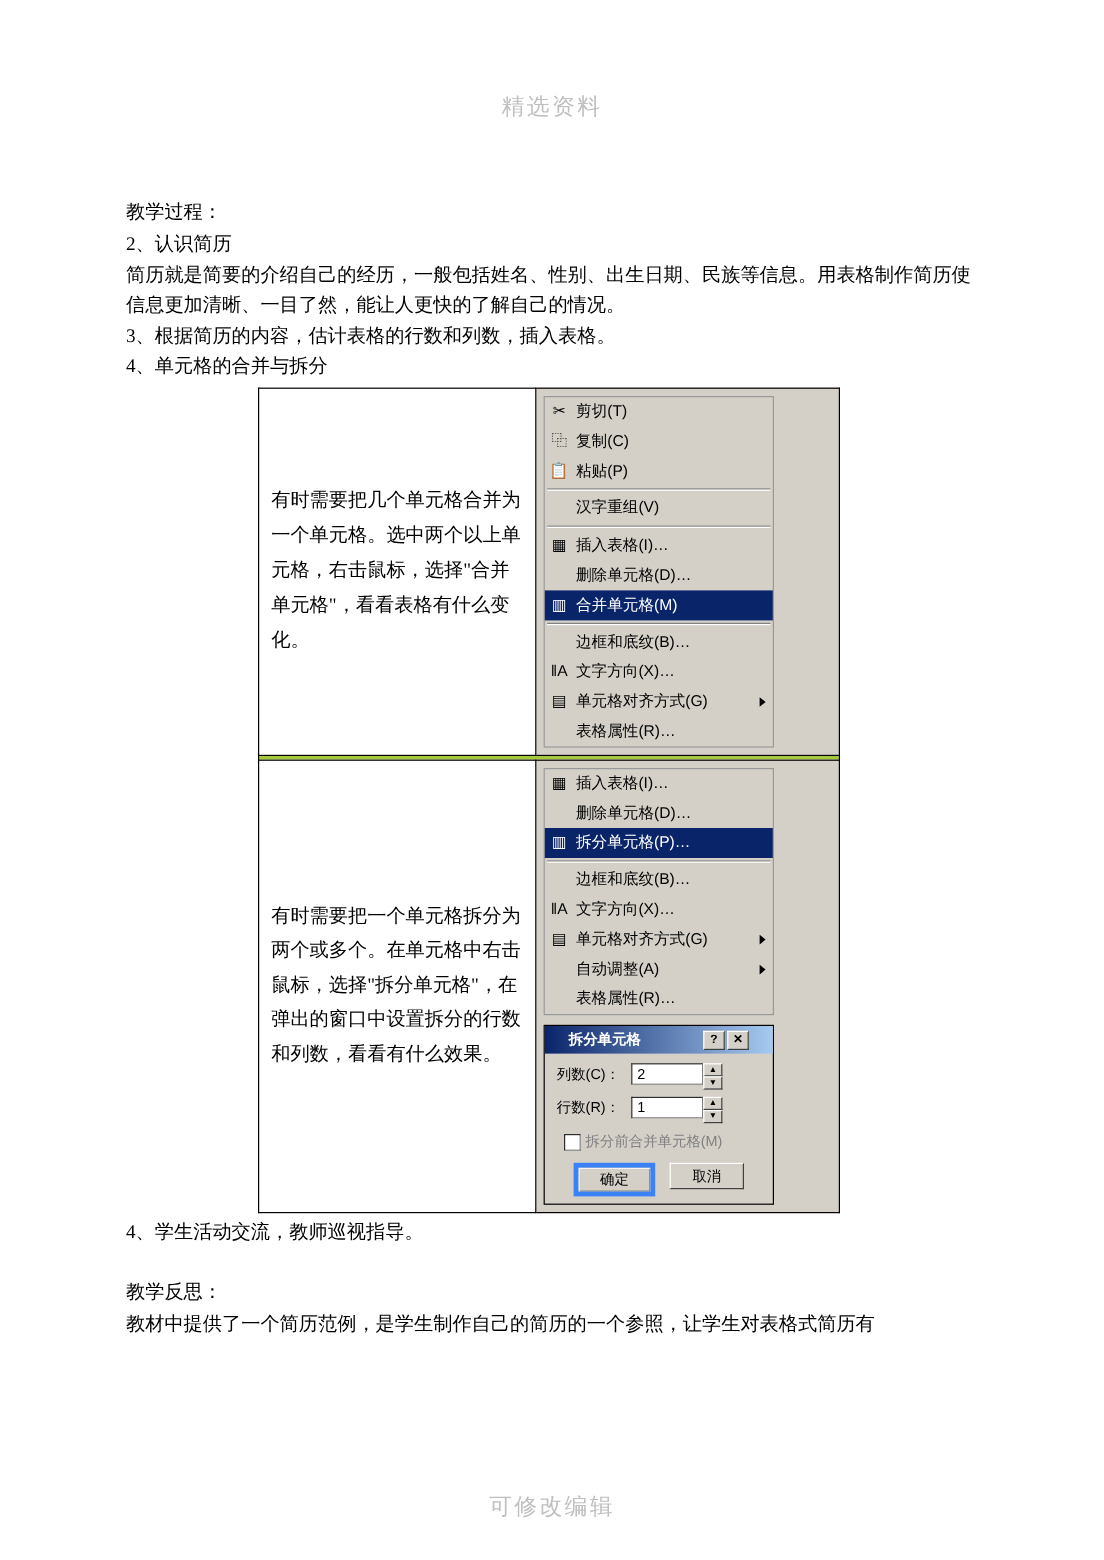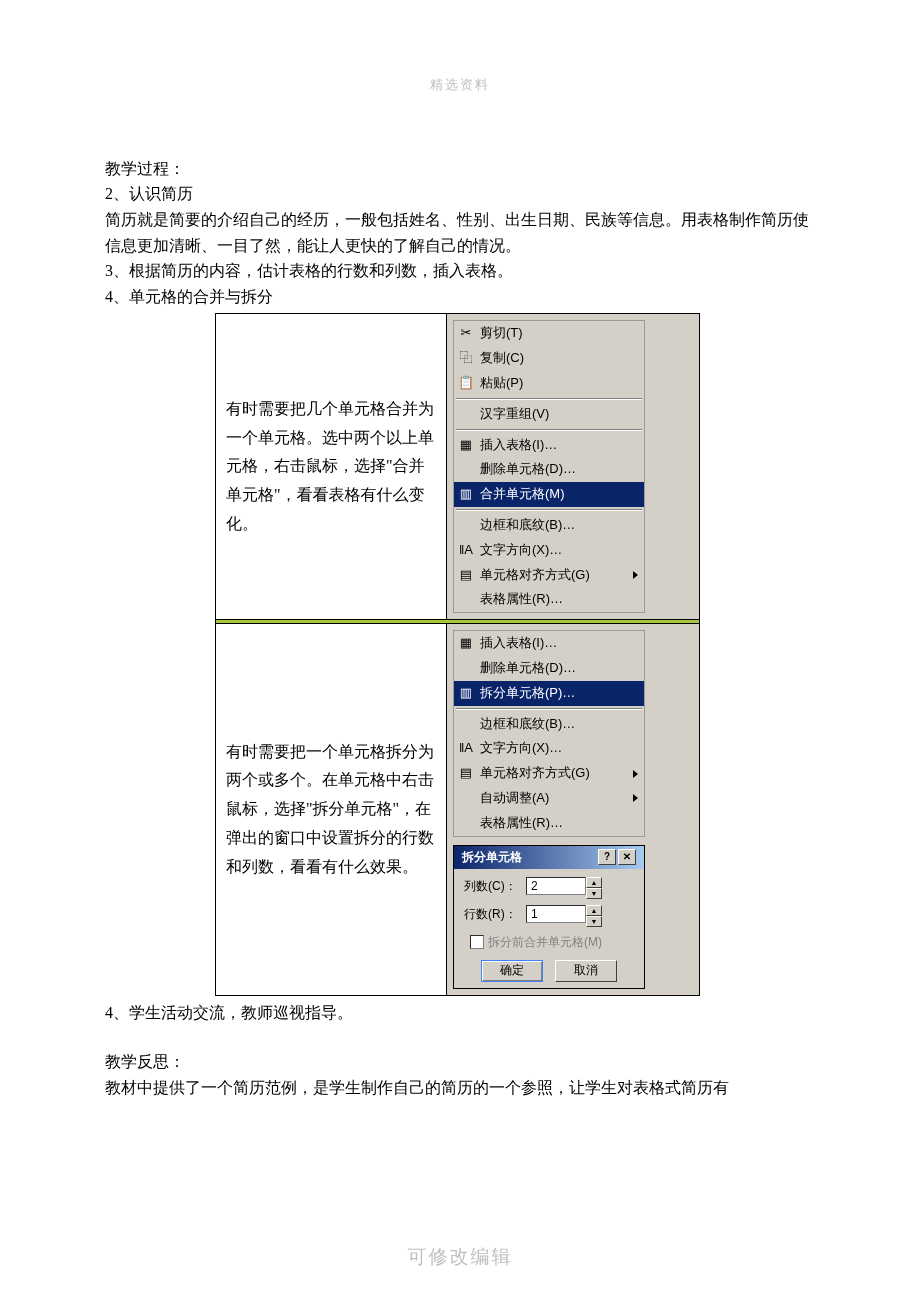--- a/index.html
+++ b/index.html
@@ -14,21 +14,21 @@
   .page {
     width: 920px;
     min-height: 1300px;
     box-sizing: border-box;
     padding: 75px 105px 40px 105px;
     position: relative;
   }
   .header-small {
     text-align: center;
     color: #bfbfbf;
-    font-size: 13px;
+    font-size: 19px;
     letter-spacing: 2px;
     margin-bottom: 60px;
   }
   .body-text p {
     margin: 0;
   }
   table.outer {
     border-collapse: collapse;
     margin: 4px 0 0 110px;
   }
@@ -92,21 +92,21 @@
     border: 1px solid #000;
     background: #d4d0c8;
     font-family: "MS Sans Serif","SimSun","Tahoma",sans-serif;
     font-size: 12px;
     width: 190px;
   }
   .dlg-title {
     background: linear-gradient(to right,#0a246a,#a6caf0);
     color: #fff;
     font-weight: bold;
-    padding: 2px 8px;
+    padding: 2px 20px;
     display: flex;
     align-items: center;
     justify-content: space-between;
     text-align: center;
   }
   .dlg-title-right { display:flex; gap:2px; }
   .win-btn {
     width: 16px; height: 14px;
     background: #d4d0c8;
     border: 1px solid #fff;
@@ -137,21 +137,21 @@
   .dlg-check .cb { width:12px; height:12px; border:1px inset #808080; background:#fff; }
   .dlg-btns { display:flex; justify-content:center; gap:12px; }
   .dlg-btn {
     width:60px; height:20px;
     background:#d4d0c8;
     border:1px solid #fff;
     border-right-color:#404040; border-bottom-color:#404040;
     font-size:12px;
     display:flex; align-items:center; justify-content:center;
   }
-  .dlg-btn.default { border:1px solid #3b82f6; box-shadow: inset 1px 1px 0 #fff, inset -1px -1px 0 #808080; text-align: right; }
+  .dlg-btn.default { border:4px solid #3b82f6; box-shadow: inset 1px 1px 0 #fff, inset -1px -1px 0 #808080; text-align: right; }
   .sep-fat {
     height: 3px;
     background: #a6c93b;
   }
   .footer-small {
     position: absolute;
     left: 0; right: 0; bottom: 28px;
     text-align: center;
     color: #bfbfbf;
     font-size: 19px;

